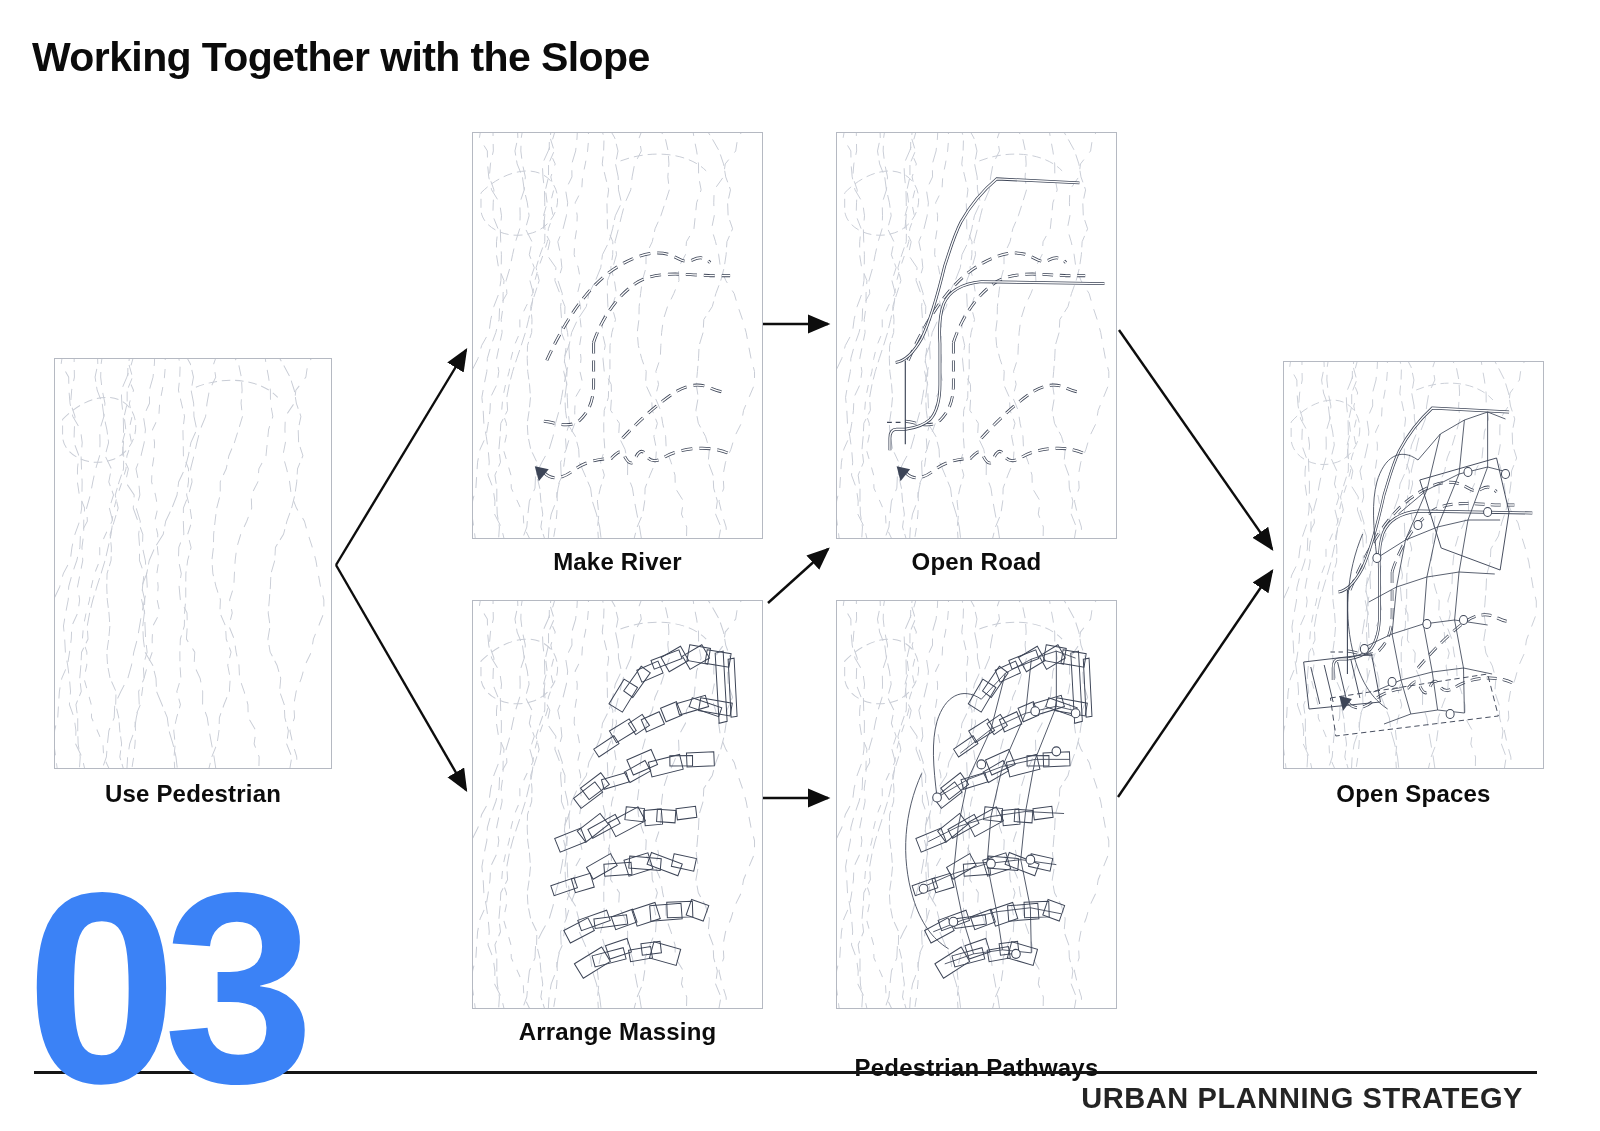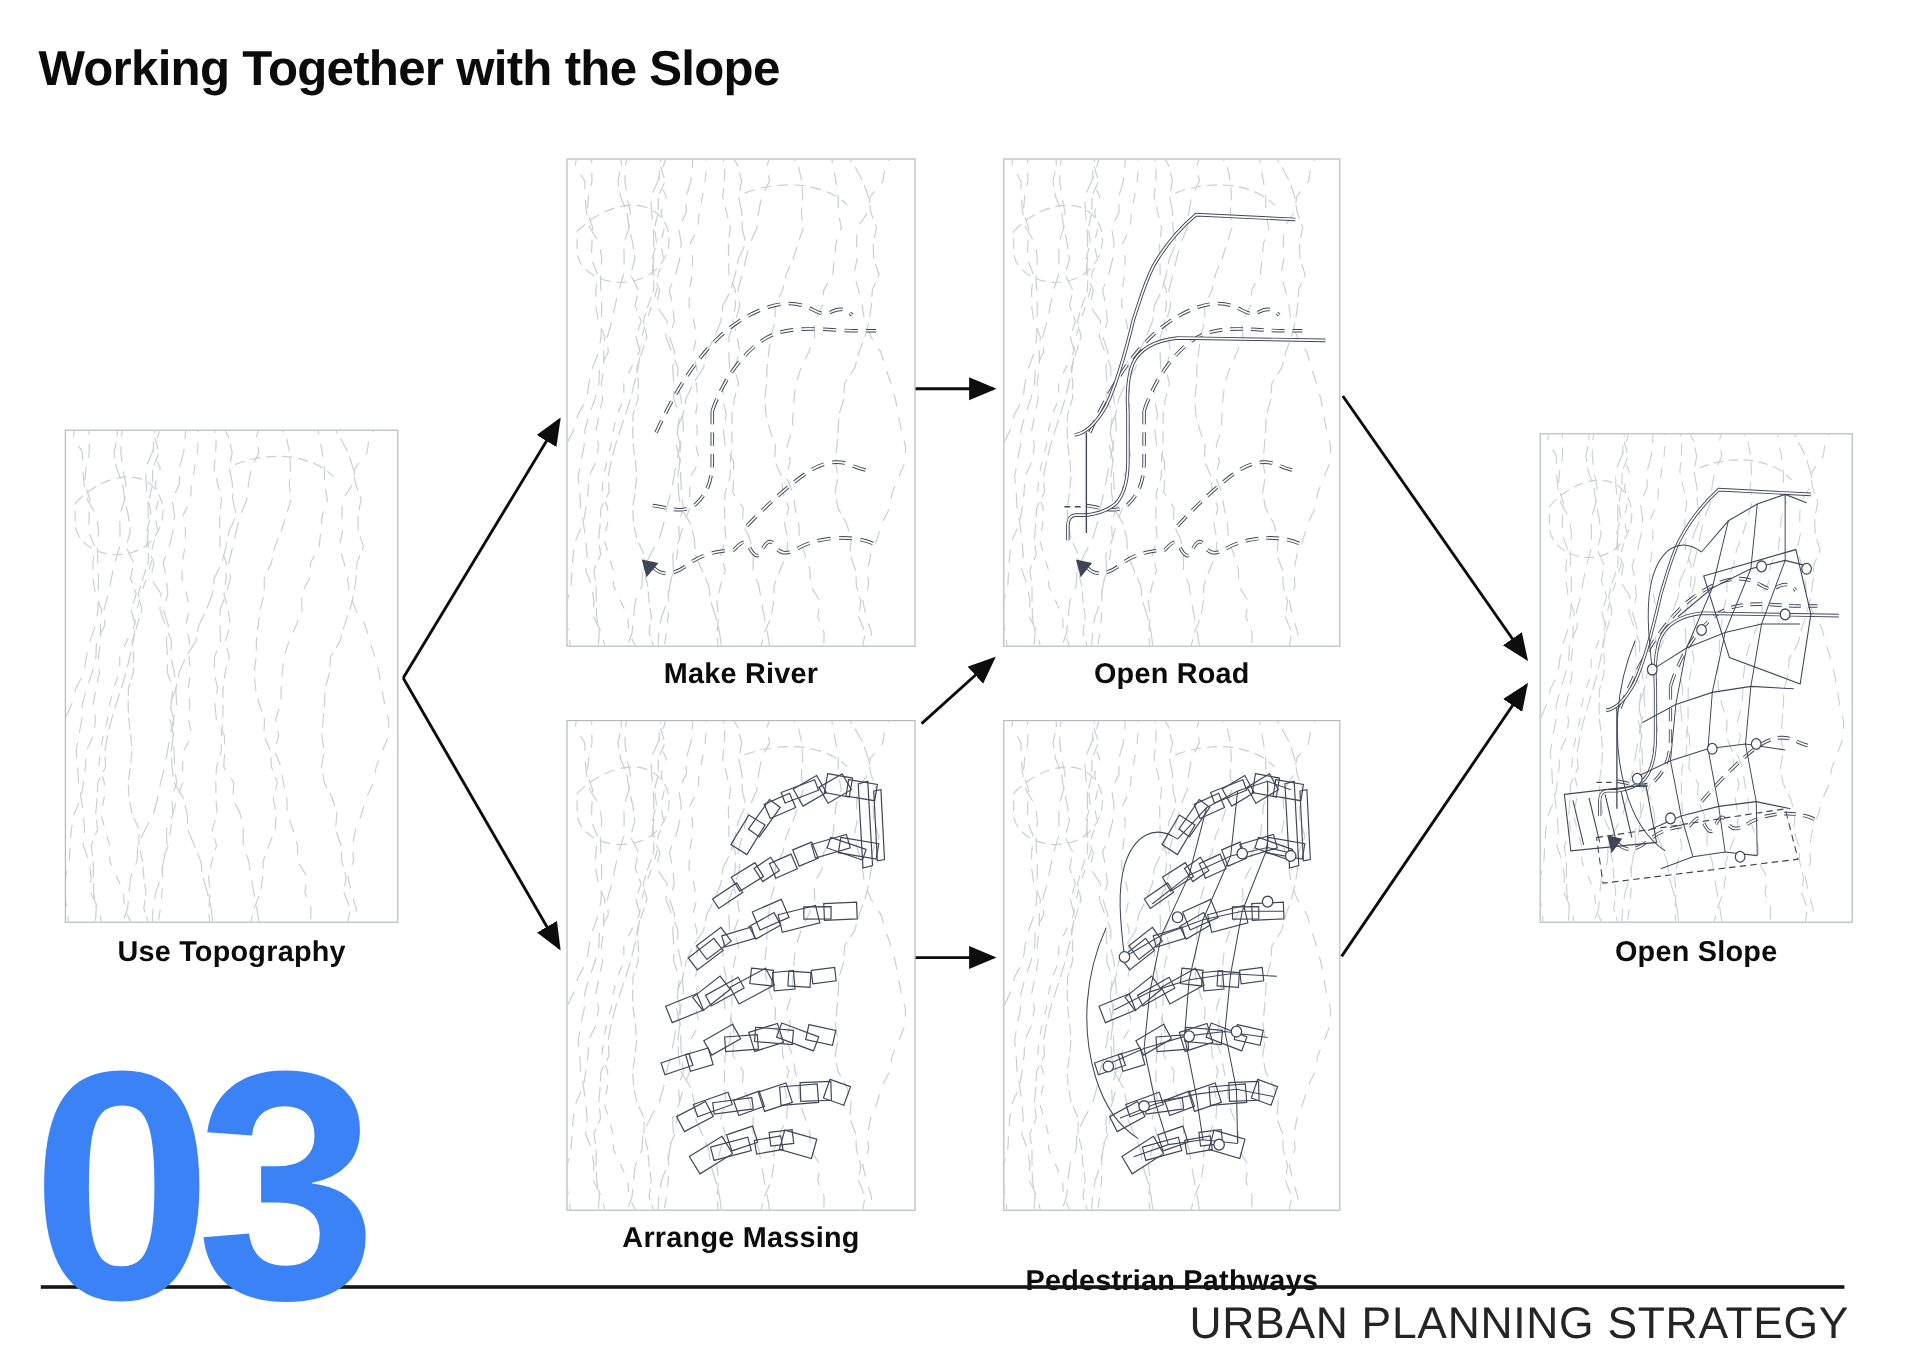--- a/index.html
+++ b/index.html
@@ -9,21 +9,21 @@
          letter-spacing:-0.6px;white-space:nowrap}
   .panel{position:absolute;border:1px solid #b5b9c2;background:#fff;box-sizing:border-box}
   .panel svg{display:block;width:100%;height:100%}
   .plabel{position:absolute;font-weight:bold;font-size:24px;text-align:center;
           letter-spacing:0.2px;color:#0c0c0c}
   .ct{fill:none;stroke:#c9cdd6;stroke-width:1}
   #arrows{position:absolute;left:0;top:0;pointer-events:none}
   #pagenum{position:absolute;left:26px;top:852px;font-size:272px;font-weight:bold;
            letter-spacing:-14px;line-height:1;color:#3b82f6;z-index:2}
   #rule{position:absolute;left:34px;top:1071px;width:1503px;height:3px;background:#161616;z-index:1}
-  #footer{position:absolute;top:1082px;right:59px;font-size:37px;font-weight:normal;
+  #footer{position:absolute;top:1082px;right:77px;font-size:29px;font-weight:bold;
           letter-spacing:0.6px;color:#242424;white-space:nowrap}
 </style>
 </head>
 <body>
 
 <div id="title">Working Together with the Slope</div>
 
 <div class="panel" style="left:54px;top:358px;width:278px;height:411px">
   <svg id="svg-use-topography" viewBox="0 0 290 406" preserveAspectRatio="none">
       <polyline class="ct" stroke-dasharray="13 9" points="8.6,-8 6.4,5 14.4,18 14.6,31 15.8,44 18.7,57 26.7,70 28.6,83 27.4,96 27.8,109 28.5,122 28.3,135 28.0,148 25.9,161 20.9,174 17.8,187 16.0,200 8.7,213 5.0,226 -1.5,239 -1.6,252 -4.7,265 -10.7,278 -14.5,291 -11.8,304 -18.4,317 -17.2,330 -17.3,343 -18.9,356 -17.7,369 -12.9,382 -9.8,395 -11.2,408 "></polyline>
@@ -396,26 +396,26 @@
         <path stroke-dasharray="6 4" d="M52,336 L228,312 L240,354 L58,374 Z"></path>
         <path d="M22,300 L98,292 L108,340 L28,347 Z"></path>
         <path d="M30,305 L40,342"></path>
         <path d="M45,303 L55,340"></path>
         <path d="M60,300 L70,338"></path>
         <path d="M75,298 L85,336"></path>
       </g>
     </svg>
 </div>
 
-<div class="plabel" style="left:54px;top:780px;width:278px">Use Topography</div>
+<div class="plabel" style="left:54px;top:780px;width:278px">Use Pedestrian</div>
 <div class="plabel" style="left:472px;top:548px;width:291px">Make River</div>
 <div class="plabel" style="left:836px;top:548px;width:281px">Open Road</div>
 <div class="plabel" style="left:472px;top:1018px;width:291px">Arrange Massing</div>
 <div class="plabel" style="left:836px;top:1054px;width:281px">Pedestrian Pathways</div>
-<div class="plabel" style="left:1283px;top:780px;width:261px">Open Slope</div>
+<div class="plabel" style="left:1283px;top:780px;width:261px">Open Spaces</div>
 
 <svg id="arrows" width="1600" height="1131">
   <defs>
     <marker id="ah" markerWidth="11" markerHeight="9" refX="8.5" refY="4" orient="auto">
       <path d="M0,0 L9.5,4 L0,8 Z" fill="#0d0d0d"></path>
     </marker>
   </defs>
   <g stroke="#0d0d0d" stroke-width="2.4">
     <line x1="336" y1="565" x2="466" y2="350" marker-end="url(#ah)"></line>
     <line x1="336" y1="565" x2="466" y2="790" marker-end="url(#ah)"></line>

